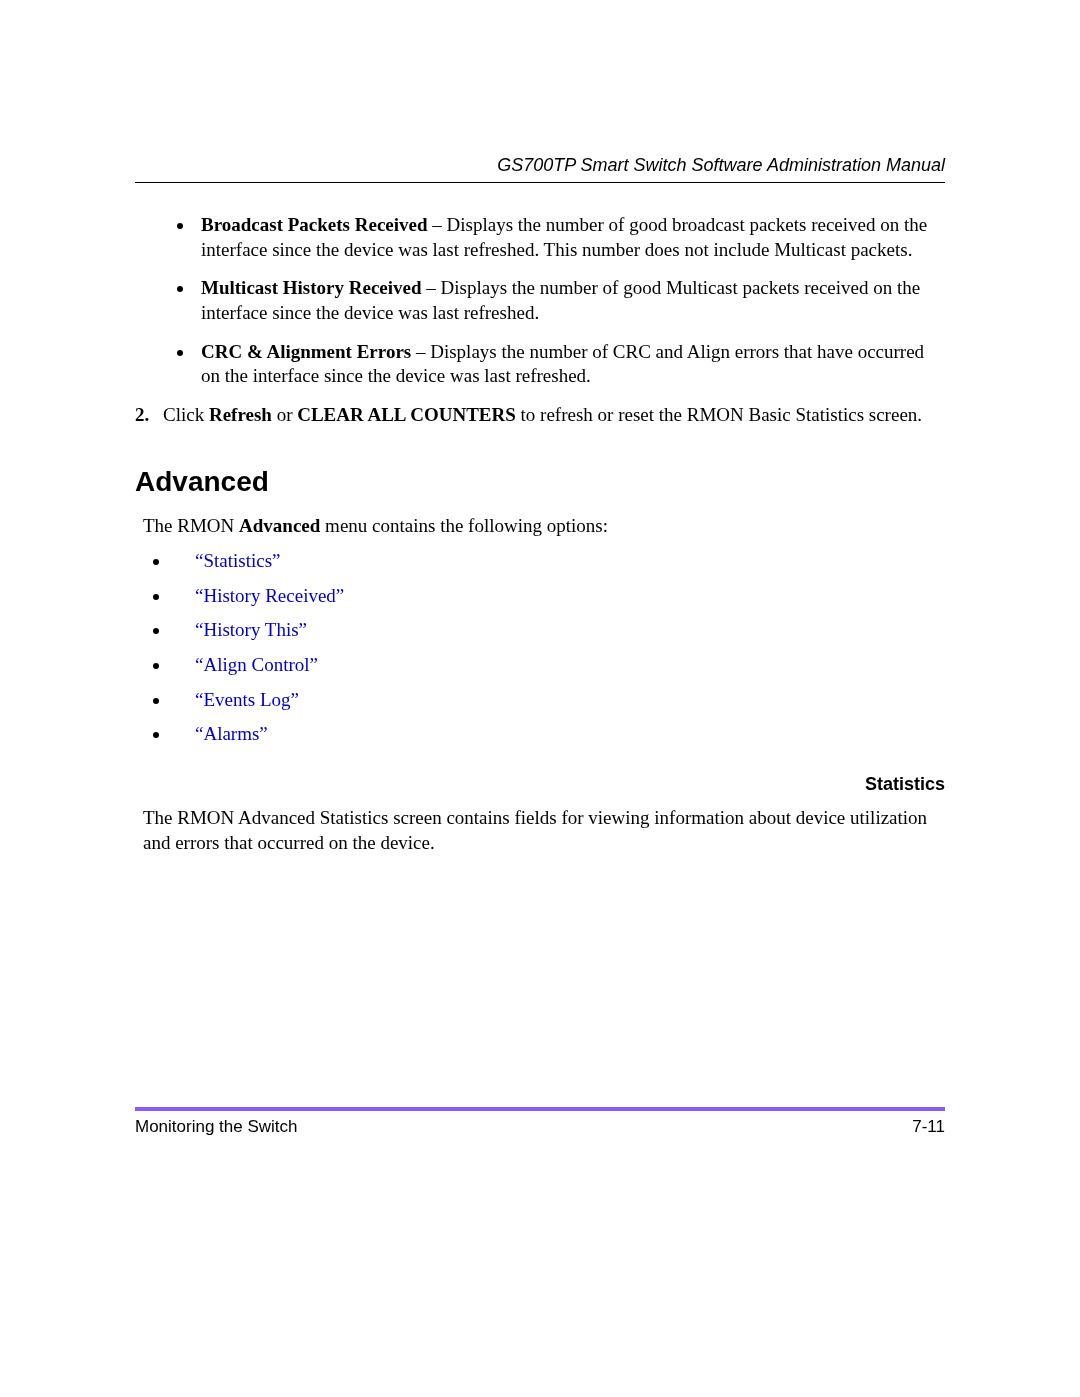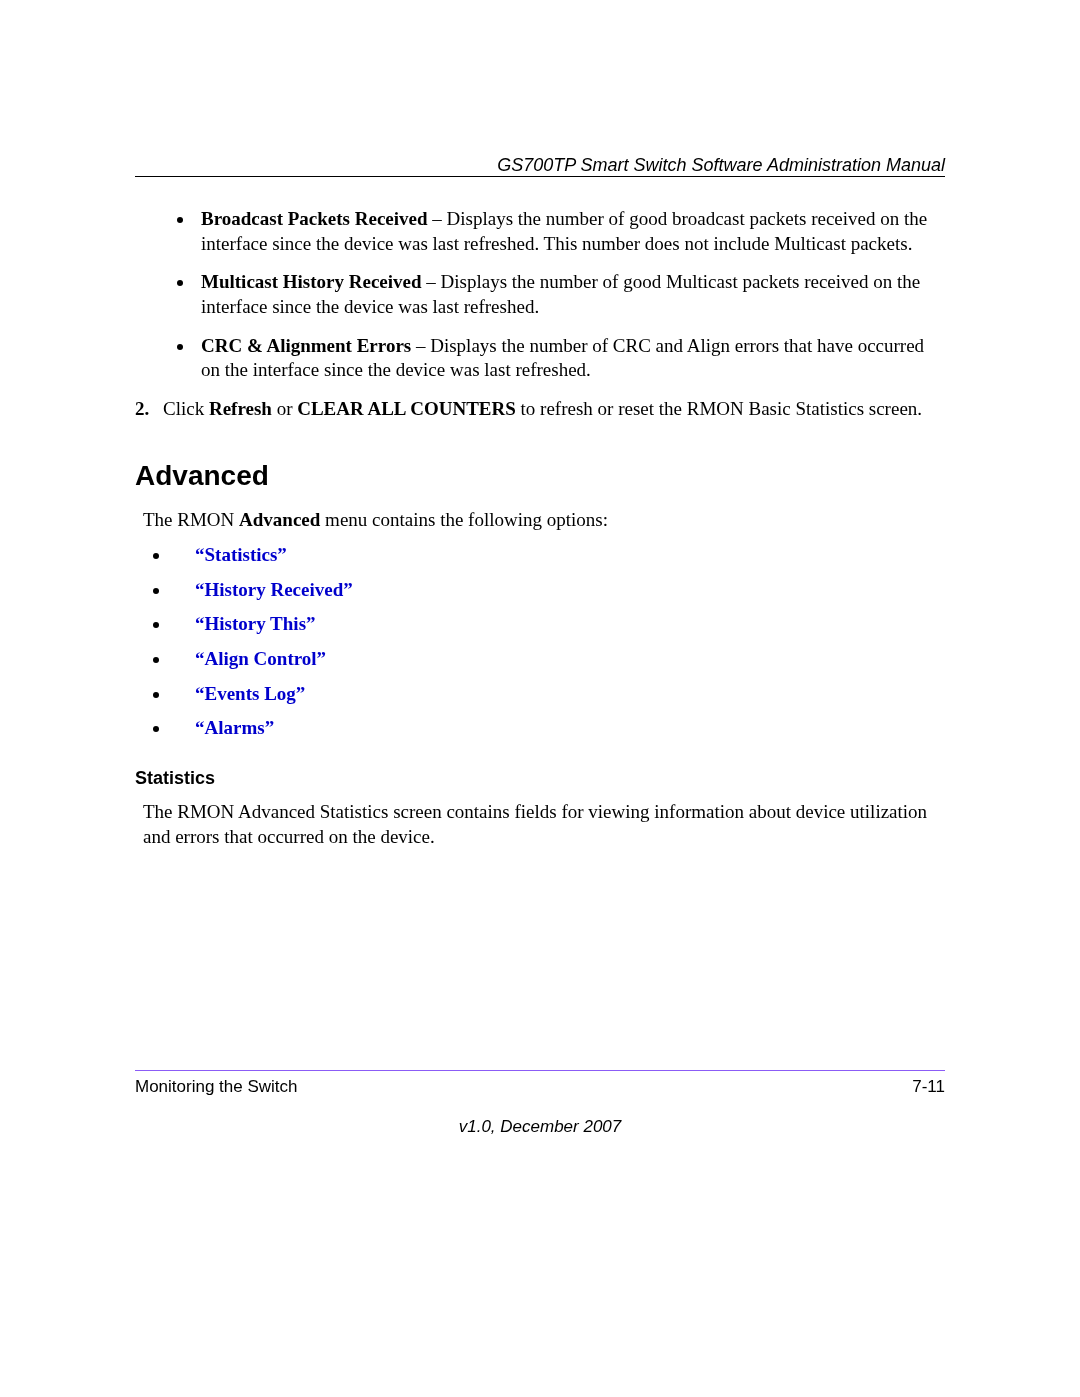--- a/index.html
+++ b/index.html
@@ -14,41 +14,41 @@
     height: 1397px;
     box-sizing: border-box;
     padding: 155px 135px 0 135px;
     position: relative;
   }
   .header-title {
     font-family: Arial, Helvetica, sans-serif;
     font-style: italic;
     font-size: 18px;
     text-align: right;
+    padding-bottom: 6px;
     border-bottom: 1px solid #000;
     margin-bottom: 30px;
   }
   .body {
     font-size: 19px;
     line-height: 1.3;
   }
   .sub-bullets {
     list-style: disc;
     padding-left: 60px;
     margin: 0 0 10px 0;
   }
   .sub-bullets > li {
     margin-bottom: 14px;
     padding-left: 6px;
   }
   .main-bullets {
     list-style: disc;
     padding-left: 36px;
     margin: 10px 0 20px 0;
-    font-weight: bold;
   }
   .main-bullets > li {
     margin-bottom: 10px;
     padding-left: 24px;
   }
   .main-bullets > li::marker {
     font-size: 19px;
   }
   .sub-bullets > li::marker {
     font-size: 19px;
@@ -74,34 +74,35 @@
     font-family: Arial, Helvetica, sans-serif;
     font-weight: bold;
     font-size: 28px;
     margin: 36px 0 14px 0;
   }
   .h3 {
     font-family: Arial, Helvetica, sans-serif;
     font-weight: bold;
     font-size: 18px;
     margin: 26px 0 10px 0;
+    text-align: right;
   }
   .para {
     margin: 6px 0 10px 8px;
   }
   a.xref {
     color: #0000cc;
     text-decoration: none;
   }
   .footer {
     position: absolute;
     left: 135px;
     right: 135px;
     bottom: 260px;
-    border-top: 1px solid #8b5cf6;
+    border-top: 4px solid #8b5cf6;
     padding-top: 6px;
     font-family: Arial, Helvetica, sans-serif;
     font-size: 17px;
   }
   .footer-row {
     display: flex;
     justify-content: space-between;
   }
   .footer-ver {
     text-align: center;
@@ -154,15 +155,14 @@
 
     <div class="h3">Statistics</div>
     <div class="para">The RMON Advanced Statistics screen contains fields for viewing information about device utilization and errors that occurred on the device.</div>
   </div>
 
   <div class="footer">
     <div class="footer-row">
       <span>Monitoring the Switch</span>
       <span>7-11</span>
     </div>
-    <div class="footer-ver">v1.0, December 2007</div>
   </div>
 </div>
 
 </body></html>

